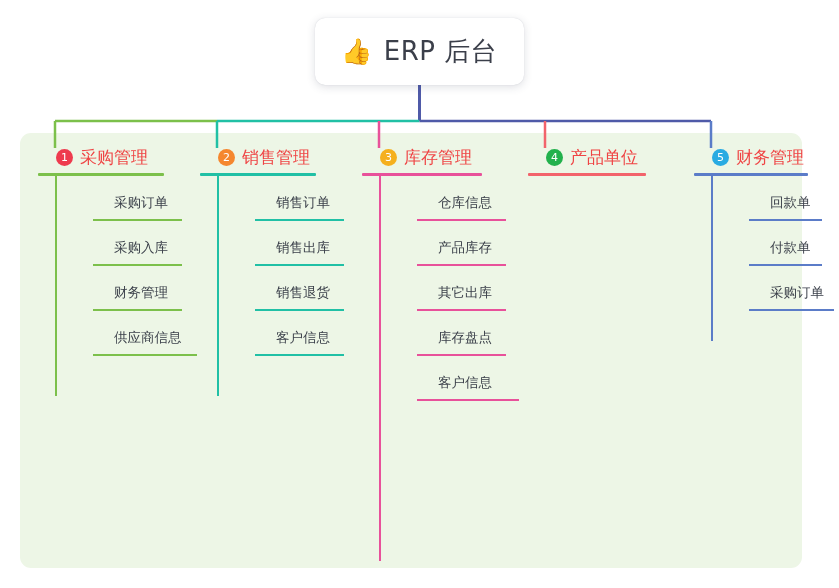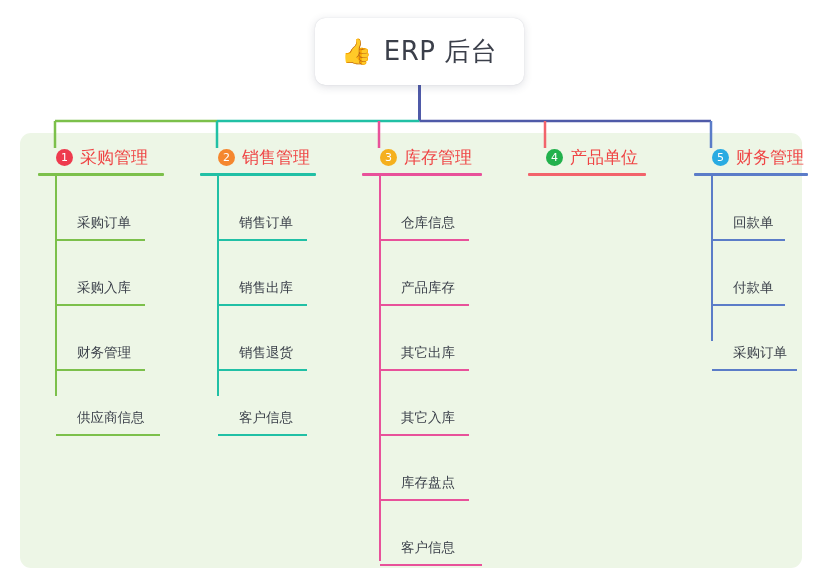--- a/index.html
+++ b/index.html
@@ -117,22 +117,23 @@
     padding-left: 18px;
   }
   .spine {
     position: absolute;
     left: 17px;
     top: 0;
     width: 2px;
   }
   .child {
     position: relative;
-    height: 65px;
+    height: 45px;
     box-sizing: border-box;
+    margin-left: 37px;
   }
   .child-label {
     position: absolute;
     left: 21px;
     bottom: 9px;
     font-size: 13.5px;
     color: #3a3f49;
     white-space: nowrap;
   }
   .child-rule {
@@ -235,24 +236,20 @@
           </div>
           <div class="child">
             <span class="child-label">产品库存</span>
             <div class="child-rule" style="background: rgb(232, 81, 154); width: 89px;"></div>
           </div>
           <div class="child">
             <span class="child-label">其它出库</span>
             <div class="child-rule" style="background: rgb(232, 81, 154); width: 89px;"></div>
           </div>
           <div class="child">
-            <span class="child-label">其它入库</span>
-            <div class="child-rule" style="background: rgb(232, 81, 154); width: 89px;"></div>
-          </div>
-          <div class="child">
             <span class="child-label">库存盘点</span>
             <div class="child-rule" style="background: rgb(232, 81, 154); width: 89px;"></div>
           </div>
           <div class="child">
             <span class="child-label">客户信息</span>
             <div class="child-rule" style="background: rgb(232, 81, 154); width: 102px;"></div>
           </div>
         </div>
       </div>
       <div class="branch" style="left: 528px; width: 150px;">

